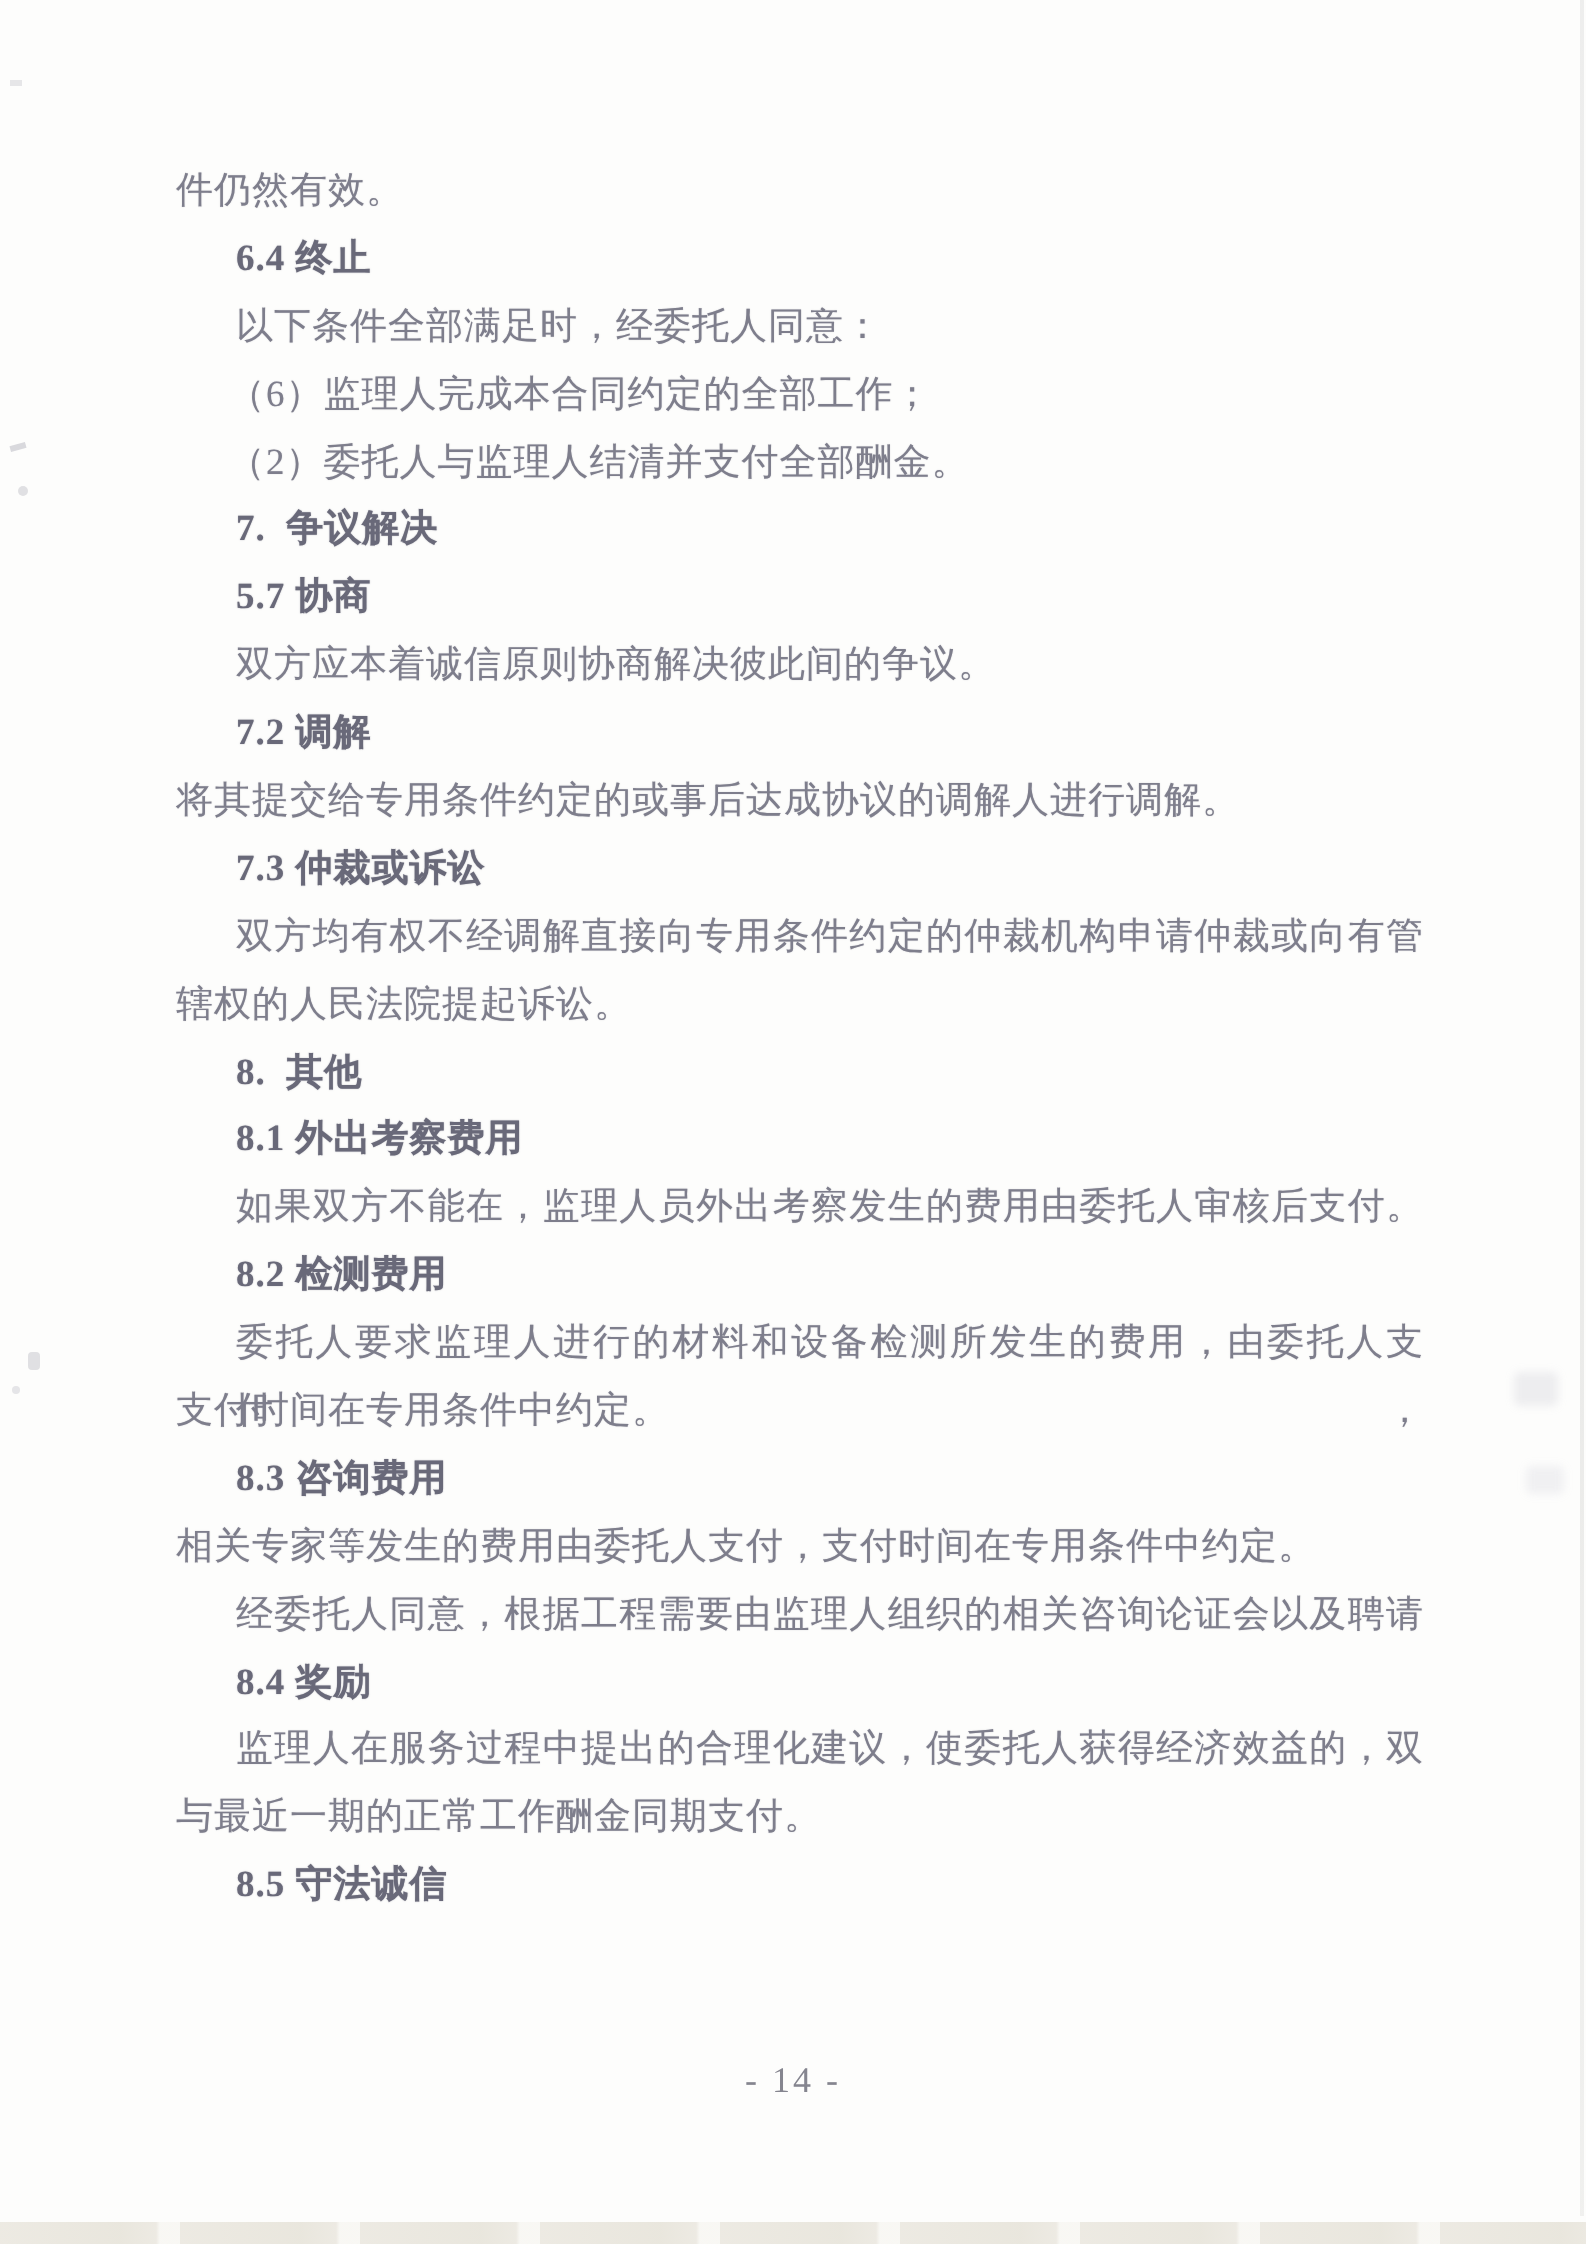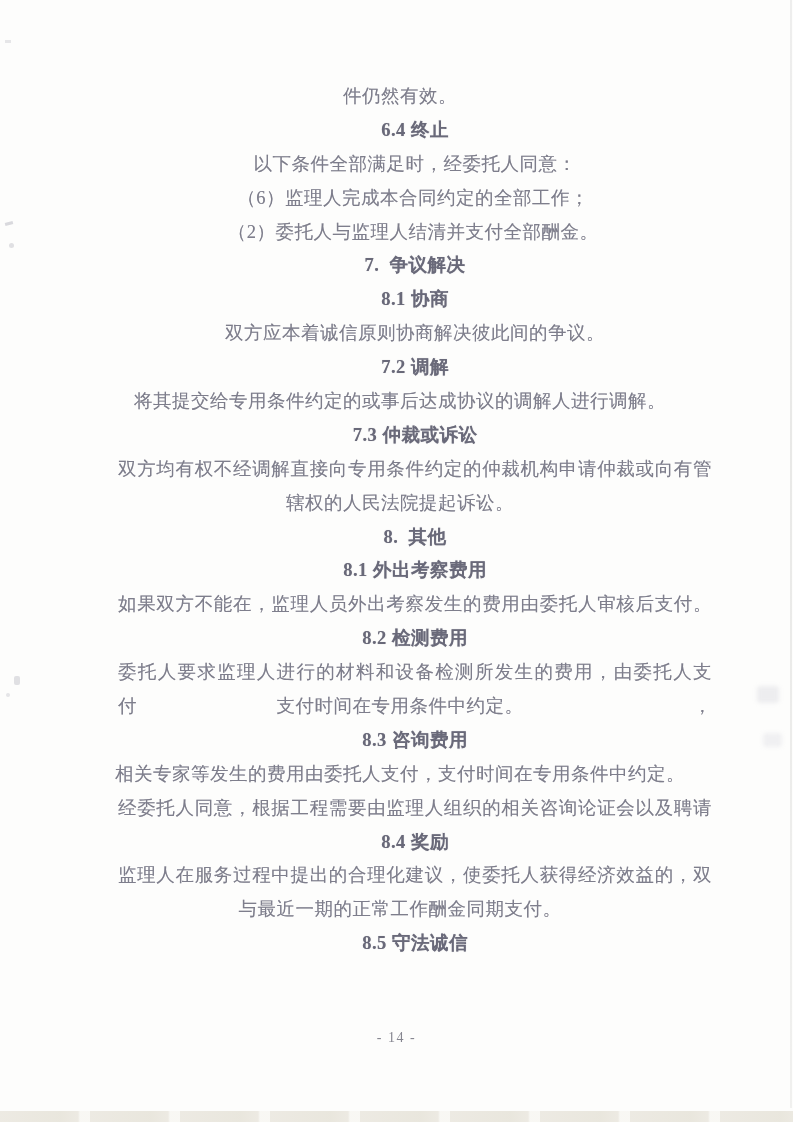--- a/index.html
+++ b/index.html
@@ -19,21 +19,20 @@
     width: 624px;
   }
   .line {
     height: 33.9px;
     line-height: 33.9px;
     font-size: 18.5px;
     letter-spacing: 0.5px;
     color: #7e7e8c;
     white-space: pre;
     text-shadow: 0 0 0.6px rgba(126,126,140,0.45);
-    text-align: center;
   }
   .line.h {
     font-weight: bold;
     color: #696979;
     text-shadow: 0 0 0.7px rgba(105,105,121,0.55);
   }
   .line.ind { padding-left: 30px; }
   .line.ind-item { padding-left: 26px; }
   .line.fill {
     white-space: normal;
@@ -41,21 +40,21 @@
     text-align-last: justify;
     text-justify: inter-ideograph;
   }
   .line.tight { letter-spacing: 0; }
   .page-number {
     position: absolute;
     left: 0;
     top: 1030px;
     width: 100%;
     text-align: center;
-    font-size: 14px;
+    font-size: 18px;
     letter-spacing: 1.5px;
     color: #85858f;
   }
   
   .edge-line-right {
     position: absolute;
     right: 1px; top: 0; bottom: 14px;
     width: 2px;
     background: linear-gradient(180deg, #e2e2e2, #d8d8d6 40%, #e6e6e4);
     opacity: 0.55;
@@ -81,21 +80,21 @@
 <body>
 
 <div class="page">
   <div class="content">
     <div class="line">件仍然有效。</div>
     <div class="line h ind">6.4 终止</div>
     <div class="line ind">以下条件全部满足时，经委托人同意：</div>
     <div class="line ind-item">（6）监理人完成本合同约定的全部工作；</div>
     <div class="line ind-item">（2）委托人与监理人结清并支付全部酬金。</div>
     <div class="line h ind">7.  争议解决</div>
-    <div class="line h ind">8.1 协商</div>
+    <div class="line h ind">5.7 协商</div>
     <div class="line ind">双方应本着诚信原则协商解决彼此间的争议。</div>
     <div class="line h ind">7.2 调解</div>
     <div class="line">将其提交给专用条件约定的或事后达成协议的调解人进行调解。</div>
     <div class="line h ind">7.3 仲裁或诉讼</div>
     <div class="line ind fill">双方均有权不经调解直接向专用条件约定的仲裁机构申请仲裁或向有管</div>
     <div class="line">辖权的人民法院提起诉讼。</div>
     <div class="line h ind">8.  其他</div>
     <div class="line h ind">8.1 外出考察费用</div>
     <div class="line ind fill">如果双方不能在，监理人员外出考察发生的费用由委托人审核后支付。</div>
     <div class="line h ind">8.2 检测费用</div>

